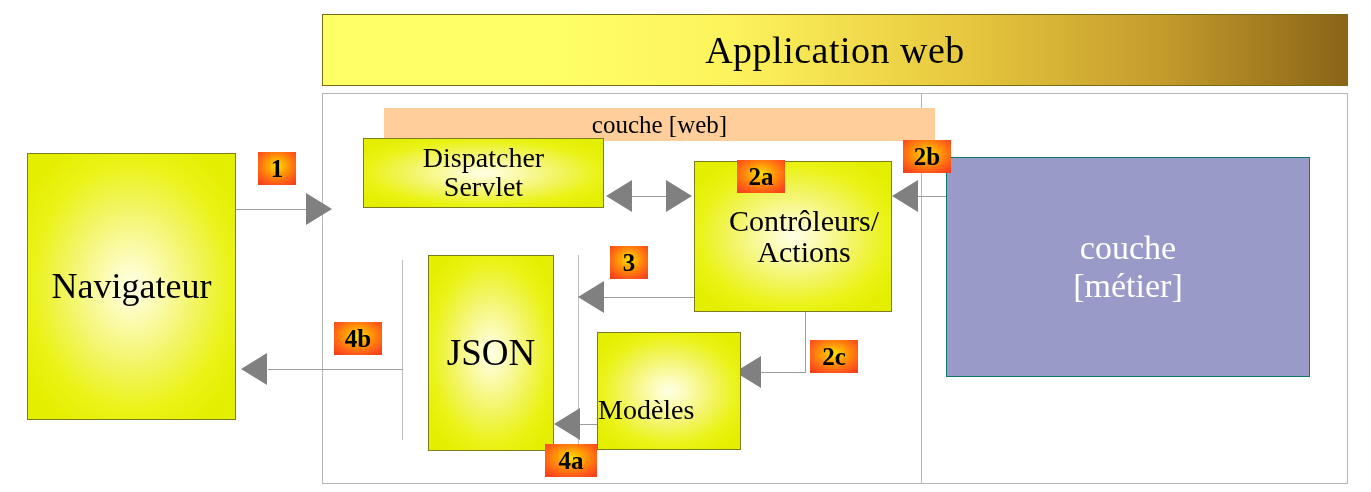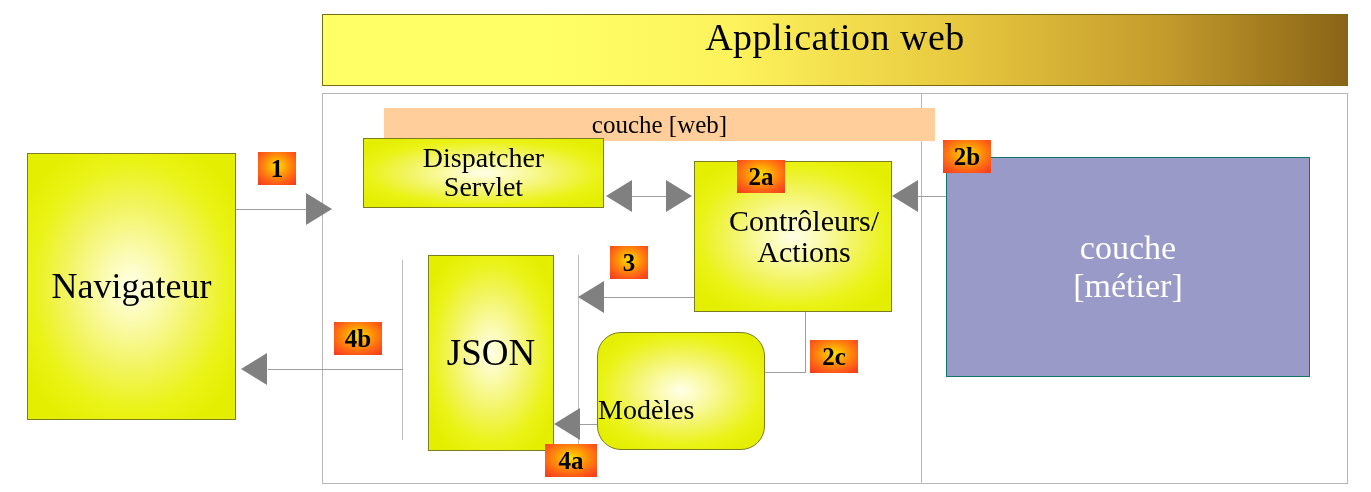--- a/index.html
+++ b/index.html
@@ -13,21 +13,21 @@
   #stage{position:absolute;left:0;top:0;width:1371px;height:492px;}
 
   
   .abs{position:absolute;box-sizing:border-box;}
 
   
   .banner{
     left:322px;top:14px;width:1026px;height:72px;
     background:linear-gradient(to right,#ffff66 0%,#ffff66 22%,#fdf35c 40%,#e8c93f 62%,#c49b2c 82%,#8a6417 100%);
     border:1px solid #7a6a12;
-    display:flex;align-items:flex-start;justify-content:center;
+    display:flex;align-items:center;justify-content:center;
   }
   .banner span{font-size:38px;color:#000;letter-spacing:.5px;}
 
   
   .container{
     left:322px;top:93px;width:1026px;height:391px;
     border:1px solid #b6b6b6;background:#ffffff;
   }
   .divider{
     left:921px;top:94px;width:1px;height:389px;background:#b6b6b6;
@@ -45,41 +45,41 @@
   .ybox{
     border:1px solid #7d7d20;
     background:radial-gradient(ellipse 62% 60% at 50% 50%,#ffffe8 0%,#fbfbb0 22%,#f2f45e 52%,#eaf316 78%,#e4ee00 100%);
     display:flex;align-items:center;justify-content:center;
     text-align:center;color:#000;line-height:1.03;
   }
   .nav-box{left:27px;top:153px;width:209px;height:267px;font-size:36px;}
   .dispatcher{left:363px;top:138px;width:241px;height:70px;font-size:28px;}
   .controleurs{left:694px;top:161px;width:198px;height:151px;font-size:30px;padding-left:22px;}
   .json-box{left:428px;top:255px;width:126px;height:196px;font-size:37px;}
-  .modeles{left:597px;top:332px;width:168px;height:118px;font-size:28px;
-           align-items:flex-end;justify-content:flex-start;border-radius:24px;}
+  .modeles{left:597px;top:332px;width:144px;height:118px;font-size:28px;
+           align-items:flex-end;justify-content:flex-start;}
   .modeles .lbl{padding:0 0 24px 0px;}
 
   
   .metier{
     left:946px;top:157px;width:364px;height:220px;
     background:#9a9ac8;border:1px solid #0f766e;
     display:flex;align-items:center;justify-content:center;
     color:#ffffff;font-size:34px;line-height:1.12;text-align:center;
   }
 
   
   .badge{
     background:radial-gradient(ellipse 70% 70% at 50% 42%,#ffe000 0%,#ffc400 16%,#ff8a0a 48%,#ff5a18 78%,#f3411c 100%);
     display:flex;align-items:center;justify-content:center;
     color:#000;font-weight:bold;font-size:25px;line-height:1;
   }
   .b1 {left:258px;top:152px;width:38px;height:33px;}
   .b2a{left:737px;top:160px;width:48px;height:33px;}
-  .b2b{left:903px;top:140px;width:48px;height:33px;margin-left:40px;}
+  .b2b{left:903px;top:140px;width:48px;height:33px;}
   .b2c{left:810px;top:340px;width:48px;height:33px;}
   .b3 {left:610px;top:246px;width:38px;height:33px;}
   .b4a{left:545px;top:444px;width:52px;height:33px;}
   .b4b{left:334px;top:322px;width:48px;height:33px;}
 
   
   .ln{background:#9d9d9d;position:absolute;}
   .lnh{height:1px;}
   .lnv{width:1px;}
 

